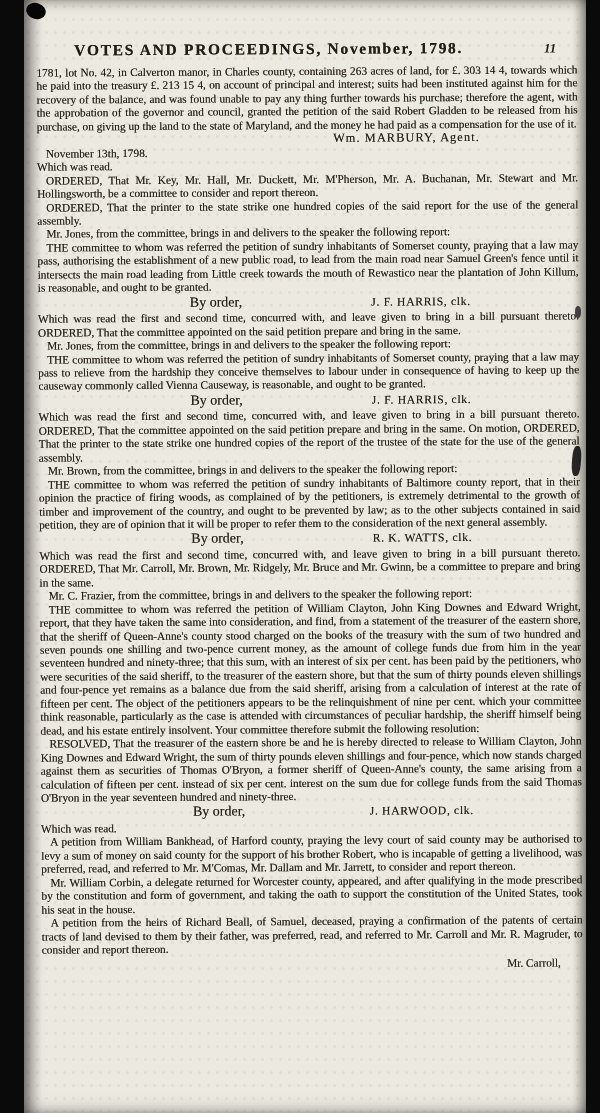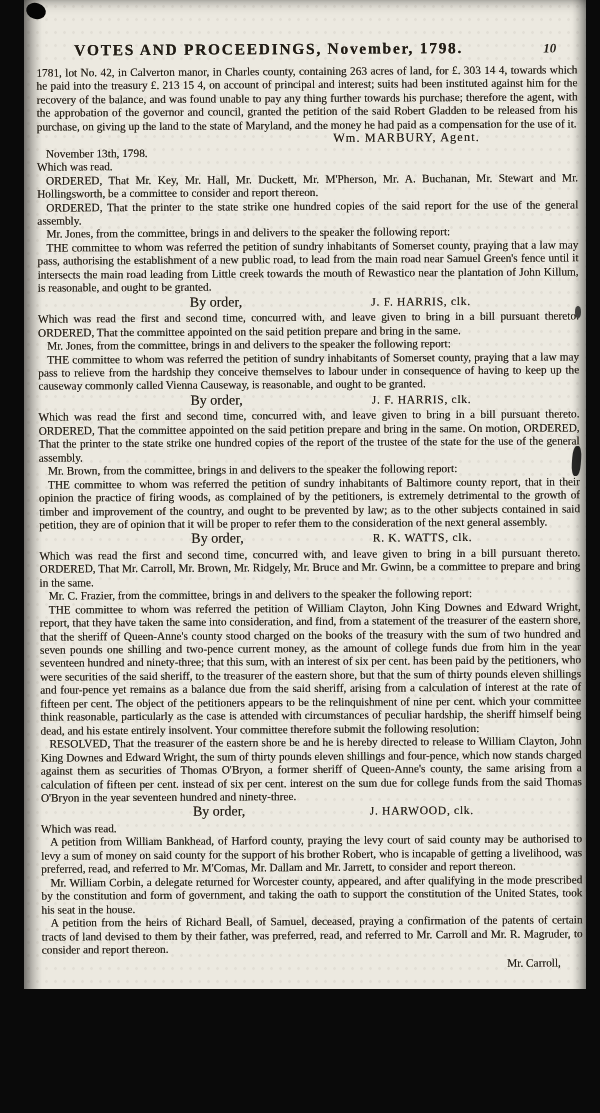--- a/index.html
+++ b/index.html
@@ -7,21 +7,21 @@
     --ink:#221d16;
     --scan-bg:#0a0a0a;
   }
   *{box-sizing:border-box;}
   html,body{margin:0;padding:0;}
   body{
     width:600px;height:1113px;overflow:hidden;
     background:var(--scan-bg);
     font-family:"Liberation Serif","DejaVu Serif",serif;
   }
-  .scan{position:relative;width:600px;height:989px;background:var(--scan-bg);overflow:hidden;}
+  .scan{position:relative;width:600px;height:1113px;background:var(--scan-bg);overflow:hidden;}
   .paper{
     position:absolute;left:24px;top:0;width:562px;height:1113px;
     background:
       radial-gradient(rgba(70,58,40,.06) 1px, transparent 1.4px),
       linear-gradient(90deg, rgba(0,0,0,.18) 0, rgba(0,0,0,0) 18px),
       linear-gradient(270deg, rgba(0,0,0,.16) 0, rgba(0,0,0,0) 14px),
       var(--paper);
     background-size:9px 13px,100% 100%,100% 100%,100% 100%;
     box-shadow:
       inset 12px 0 16px -9px rgba(0,0,0,.55),
@@ -75,21 +75,21 @@
   .artifact.fleck-right{left:551px;top:306px;width:6px;height:12px;border-radius:45%;opacity:.7;}
 </style>
 </head>
 <body>
 
 <div class="scan">
   <div class="paper">
     <div class="page-inner">
       <div class="header">
         <span class="title">VOTES AND PROCEEDINGS, November, 1798.</span>
-        <span class="pagenum">10</span>
+        <span class="pagenum">11</span>
       </div>
       <div class="content">
           <p class="para">1781, lot No. 42, in Calverton manor, in Charles county, containing 263 acres of land, for £. 303 14 4, towards which he paid into the treasury £. 213 15 4, on account of principal and interest; suits had been instituted against him for the recovery of the balance, and was found unable to pay any thing further towards his purchase; therefore the agent, with the approbation of the governor and council, granted the petition of the said Robert Gladden to be released from his purchase, on giving up the land to the state of Maryland, and the money he had paid as a compensation for the use of it.</p>
           <p class="signature">Wm. MARBURY, Agent.</p>
           <p class="para indent">November 13th, 1798.</p>
           <p class="para">Which was read.</p>
           <p class="para indent">ORDERED, That Mr. Key, Mr. Hall, Mr. Duckett, Mr. M'Pherson, Mr. A. Buchanan, Mr. Stewart and Mr. Hollingsworth, be a committee to consider and report thereon.</p>
           <p class="para indent">ORDERED, That the printer to the state strike one hundred copies of the said report for the use of the general assembly.</p>
           <p class="para indent">Mr. Jones, from the committee, brings in and delivers to the speaker the following report:</p>
           <p class="para indent">THE committee to whom was referred the petition of sundry inhabitants of Somerset county, praying that a law may pass, authorising the establishment of a new public road, to lead from the main road near Samuel Green's fence until it intersects the main road leading from Little creek towards the mouth of Rewastico near the plantation of John Killum, is reasonable, and ought to be granted.</p>

